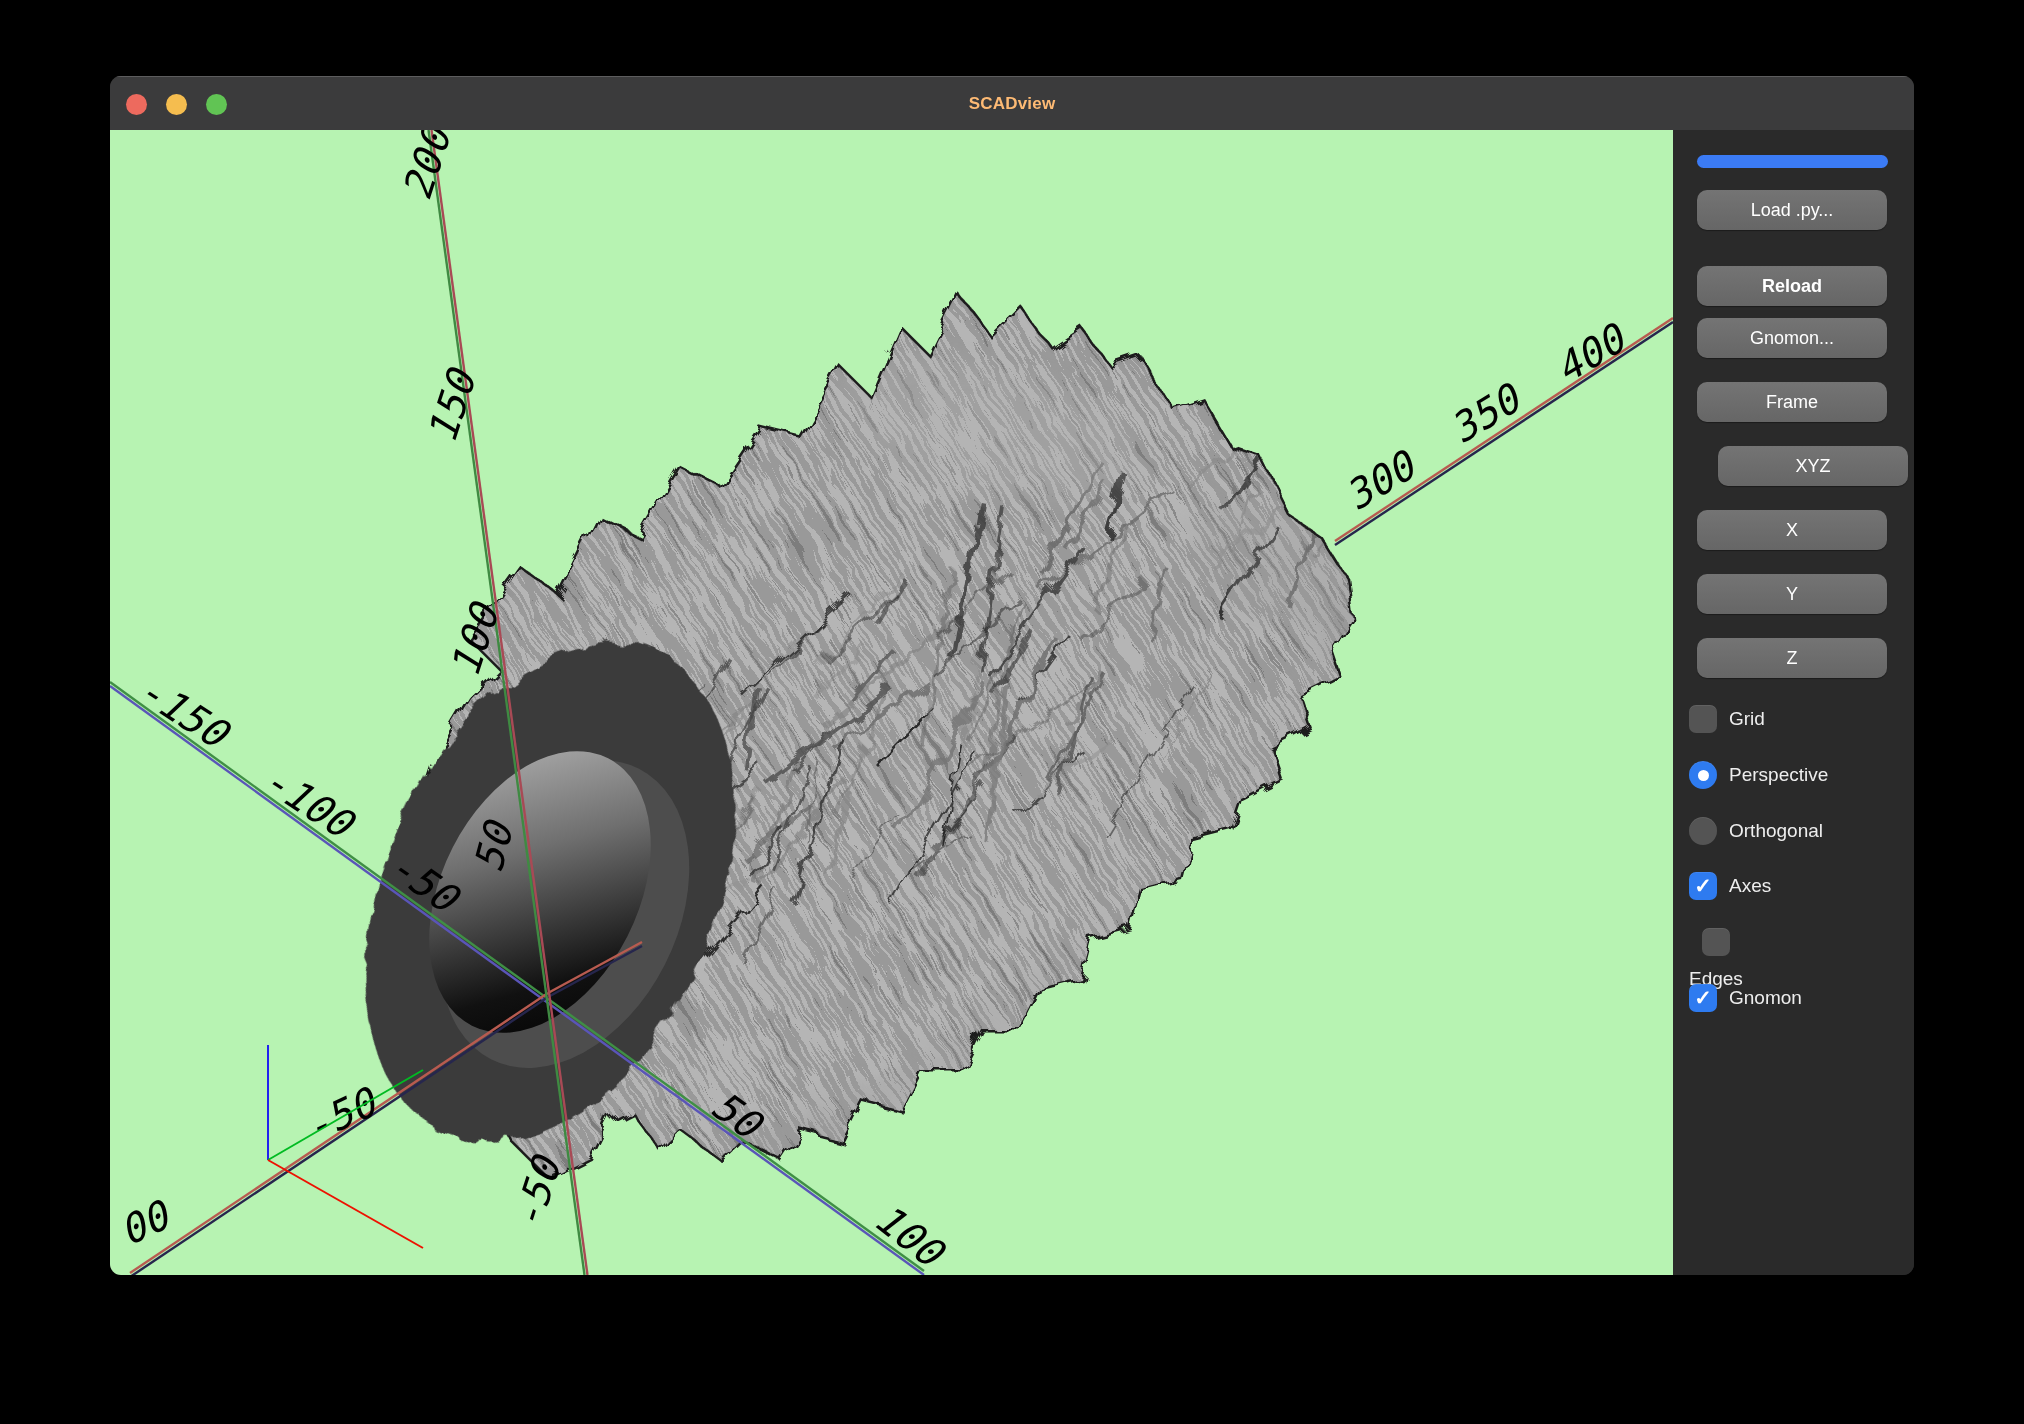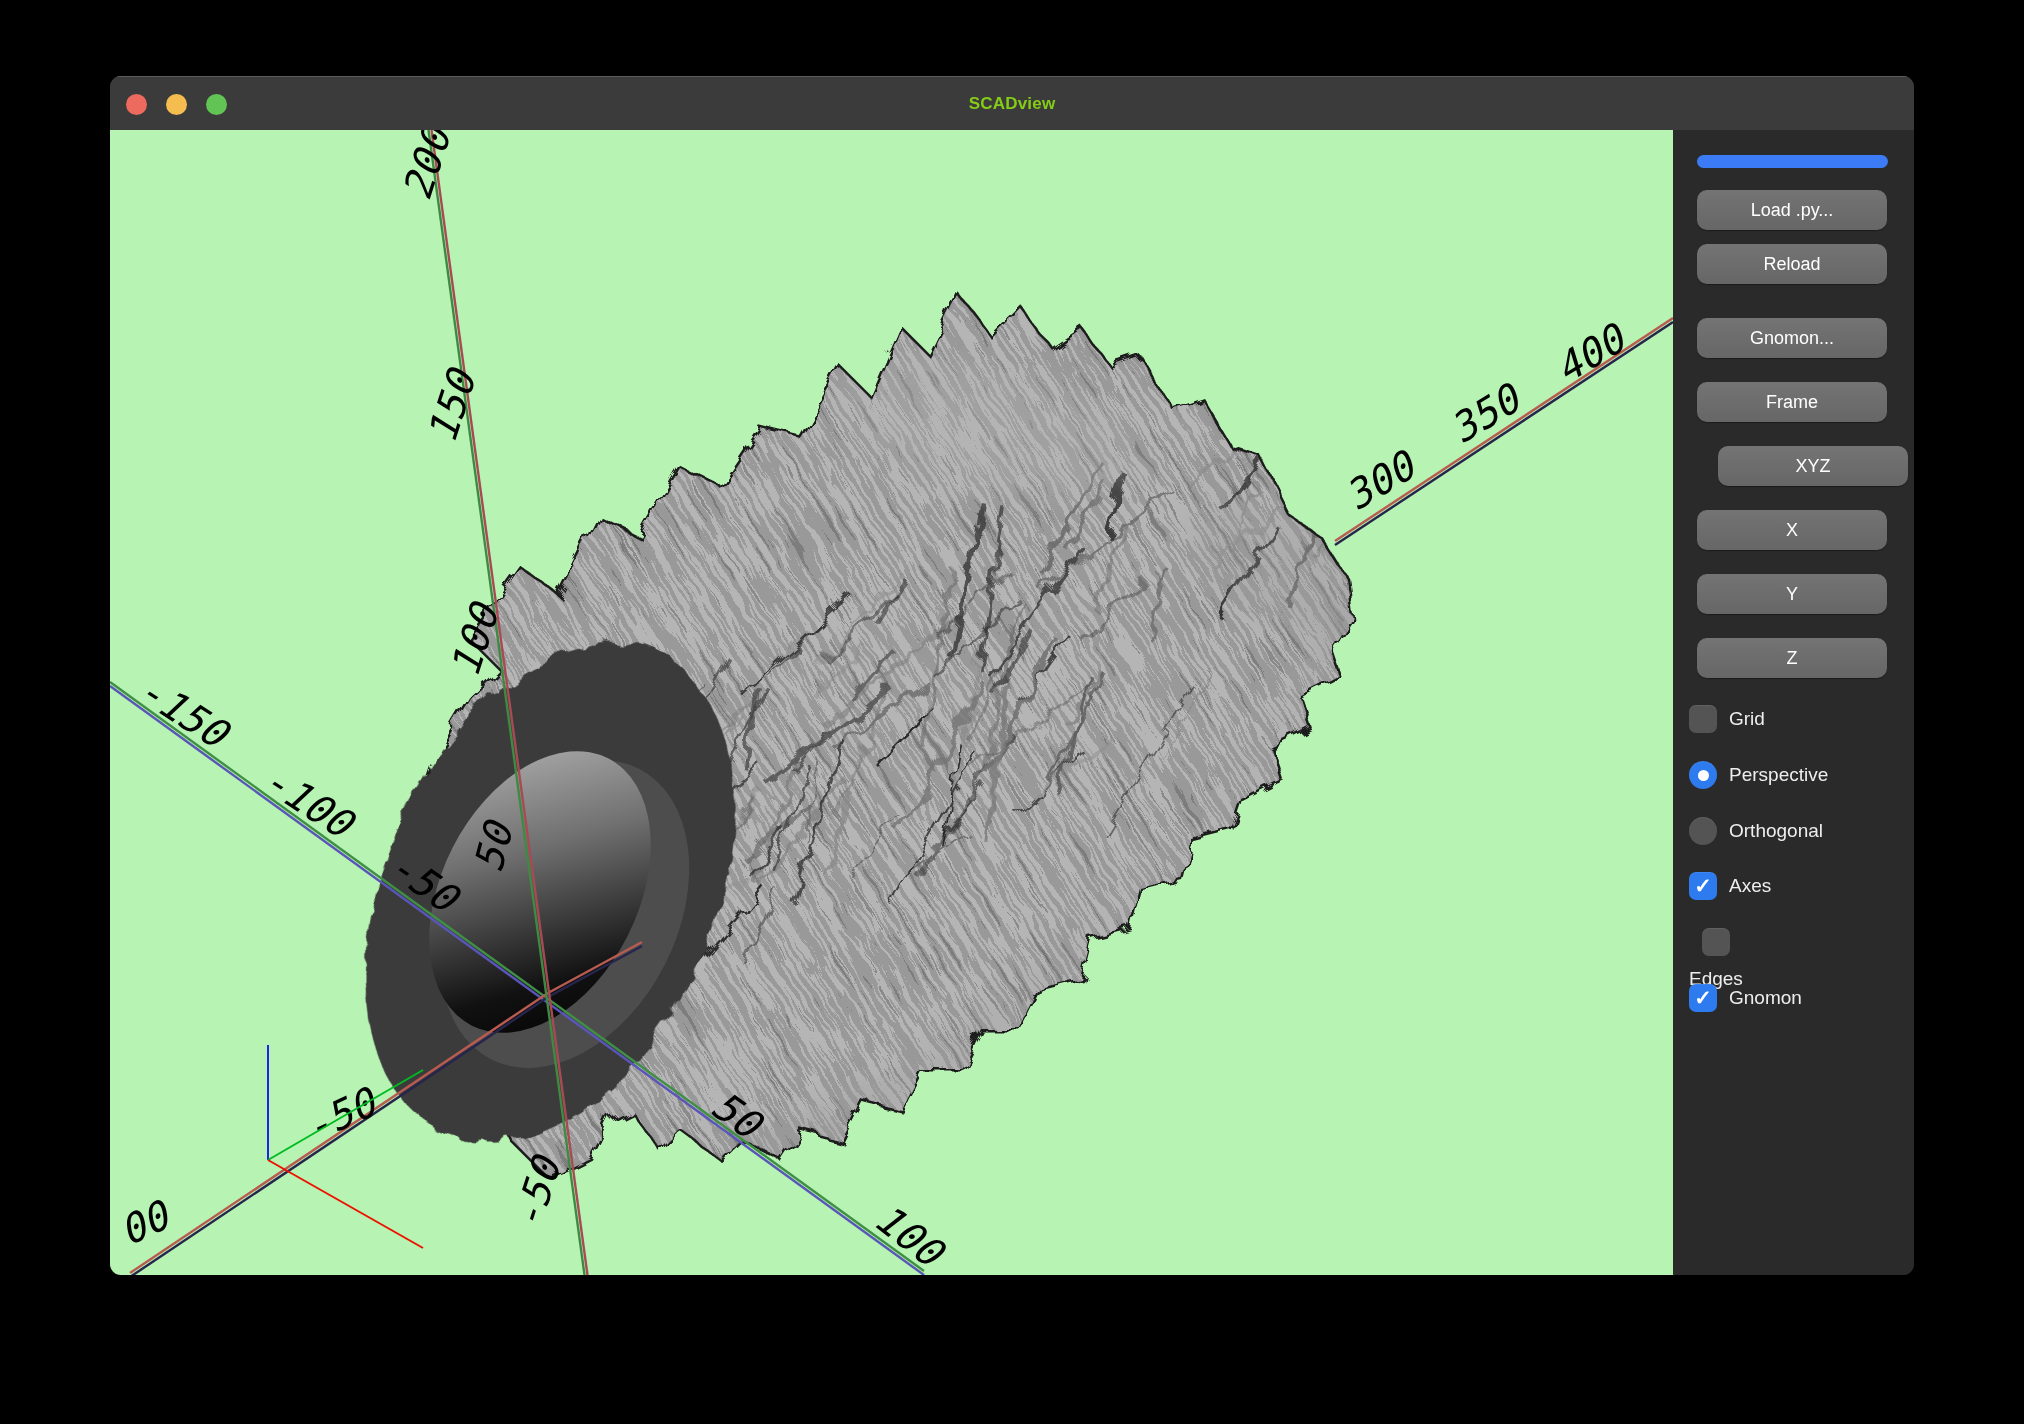--- a/index.html
+++ b/index.html
@@ -2,21 +2,21 @@
 <html><head>
 <meta charset="utf-8">
 <style>
   html,body{margin:0;padding:0;background:#000;width:2024px;height:1424px;overflow:hidden;
     font-family:"Liberation Sans",sans-serif;-webkit-font-smoothing:antialiased;}
   .window{position:absolute;left:110px;top:76px;width:1804px;height:1199px;border-radius:11px;
     overflow:hidden;background:#272727;box-shadow:0 0 0 1px rgba(0,0,0,.6);}
   .titlebar{position:absolute;left:0;top:0;width:100%;height:54px;background:#3b3b3c;
     border-top:1px solid #5d5d5e;box-sizing:border-box;}
   .title{position:absolute;left:0;right:0;top:0;height:54px;display:flex;align-items:center;
-    justify-content:center;color:#84cc16;font-size:17px;font-weight:bold;letter-spacing:.2px;}
+    justify-content:center;color:#fdba74;font-size:17px;font-weight:bold;letter-spacing:.2px;}
   .lights{position:absolute;left:16px;top:0;height:54px;display:flex;align-items:center;gap:19px;}
   .light{width:21px;height:21px;border-radius:50%;}
   .light.red{background:#ed6a5e;}
   .light.yellow{background:#f5bd4f;}
   .light.green{background:#61c454;}
   .viewport{position:absolute;left:0;top:54px;width:1563px;height:1145px;background:#b7f3b2;}
   .sidebar{position:absolute;left:1563px;top:54px;width:241px;height:1145px;background:#2a2a2a;padding-left:8px;}
   .progress{position:absolute;left:24px;top:25px;width:191px;height:13px;border-radius:7px;
     background:#3b7bf5;}
   .sbtn{position:absolute;left:24px;width:190px;height:40px;border-radius:10px;border:0;
@@ -221,21 +221,21 @@
         <line x1="158" y1="1030" x2="313" y2="940" stroke="#00bb22"></line>
         <line x1="158" y1="1030" x2="313" y2="1118" stroke="#ee1100"></line>
       </g>
     </svg>
   </div>
 
   <div class="sidebar">
     <div class="progress"></div>
     <div id="sidebar-buttons">
         <button class="sbtn" style="top: 60px;">Load .py...</button>
-        <button class="sbtn" style="top: 114px;">Reload</button>
+        <button class="sbtn" style="top: 136px; font-weight: bold;">Reload</button>
         <button class="sbtn" style="top: 188px;">Gnomon...</button>
         <button class="sbtn" style="top: 252px;">Frame</button>
         <button class="sbtn" style="top: 316px; margin-left: 21px;">XYZ</button>
         <button class="sbtn" style="top: 380px;">X</button>
         <button class="sbtn" style="top: 444px;">Y</button>
         <button class="sbtn" style="top: 508px;">Z</button>
       </div>
     <div id="sidebar-toggles">
         <div class="toggle-row" style="top: 575px;">
           <span class="ctl"></span>

